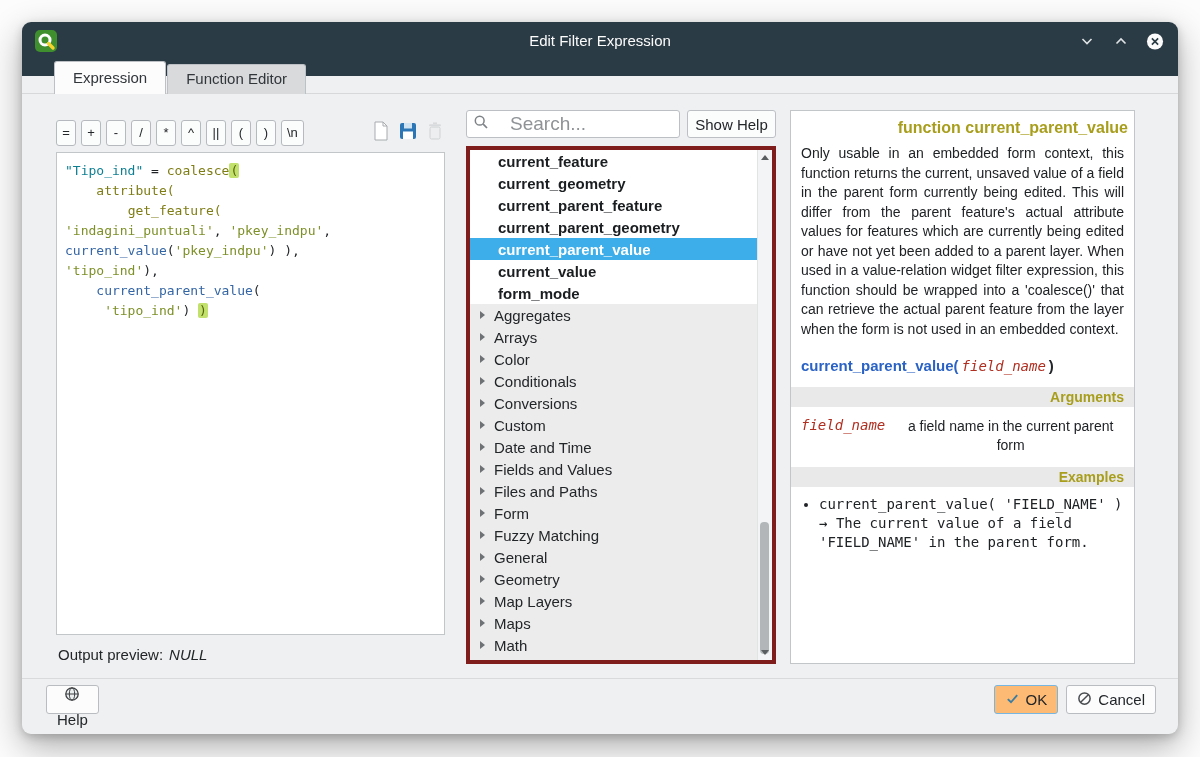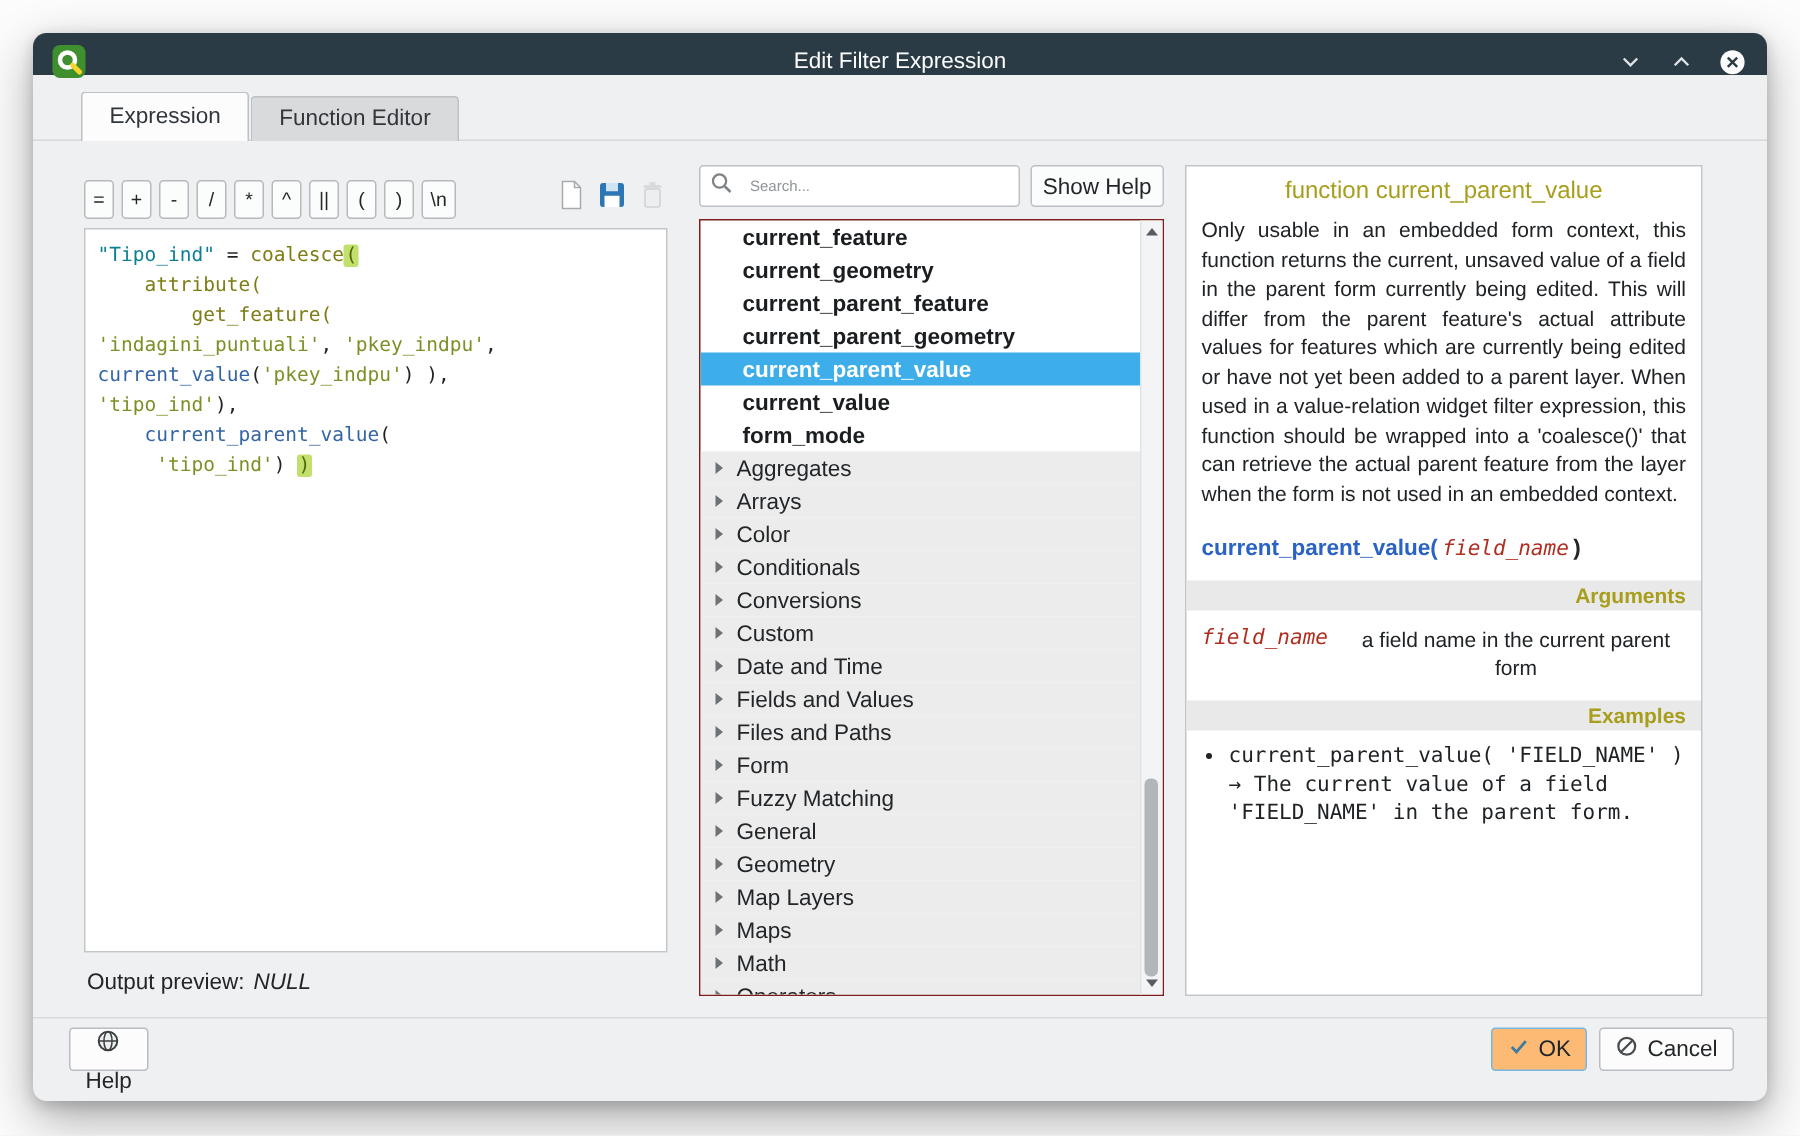--- a/index.html
+++ b/index.html
@@ -2,21 +2,21 @@
 <html><head>
 <meta charset="utf-8">
 <style>
   html,body { margin:0; padding:0; overflow:hidden; }
   body { width:1200px; height:757px; background:#fcfcfc; font-family:"Liberation Sans", sans-serif; position:relative; }
 
   .window { position:absolute; left:22px; top:22px; width:1156px; height:712px; background:#eff0f1;
             border-radius:9px; box-shadow:0 12px 34px rgba(0,0,0,.32), 0 3px 10px rgba(0,0,0,.18); }
 
   
-  .titlebar { position:absolute; left:0; top:0; right:0; height:28px; background:#2b3b45; border-radius:9px 9px 0 0; }
+  .titlebar { position:absolute; left:0; top:0; right:0; height:54px; background:#2b3b45; border-radius:9px 9px 0 0; }
   .titlebar .logo { position:absolute; left:12px; top:7px; width:24px; height:24px; }
   .titlebar .title { position:absolute; left:0; right:0; top:0; line-height:38px; text-align:center; color:#fcfcfc; font-size:15px; }
   .controls { position:absolute; right:14px; top:0; height:38px; display:flex; align-items:center; gap:16px; }
   .tb-btn { display:inline-flex; width:18px; height:18px; align-items:center; justify-content:center; cursor:default; }
 
   
   .tabbar { position:absolute; left:22px; top:38px; height:34px; display:flex; align-items:flex-end; z-index:3; }
   .tab { border:1px solid #bdc1c5; border-bottom:none; border-radius:3px 3px 0 0; padding:0 18px; font-size:15px; color:#31363b; }
   .tab.active { background:#fcfcfc; height:32px; line-height:31px; position:relative; z-index:4;margin-left:10px; }
   .tab.inactive { background:#d9dadc; height:29px; line-height:28px; margin-left:1px; }
@@ -38,44 +38,44 @@
   .tok-str     { color:#7d9027; }
   .tok-special { color:#3465a4; }
   .tok-hl      { background:#c2e06c; color:#55660a; border-radius:2px; padding:0 1px; }
 
   .output-preview { position:absolute; left:36px; top:624px; font-size:15px; color:#232629; }
   .output-preview .val { font-style:italic; margin-left:6px; }
 
   
   .search-box { position:absolute; left:444px; top:88px; width:214px; height:28px; background:#fff; border:1px solid #bcc0c4;
                 border-radius:3px; box-sizing:border-box; display:flex; align-items:center; padding:0 6px; }
-  .search-box input { border:none; outline:none; flex:1; font-size:10px; color:#232629; margin-left:9px; background:transparent; font-family:"Liberation Sans", sans-serif; }
+  .search-box input { border:none; outline:none; flex:1; font-size:19px; color:#232629; margin-left:19px; background:transparent; font-family:"Liberation Sans", sans-serif; }
   .search-box input::placeholder { color:#8f9396; }
 
   .show-help-btn { position:absolute; left:665px; top:88px; width:89px; height:28px; background:#fbfcfc; border:1px solid #bcc0c4;
                    border-radius:3px; font-size:15px; color:#232629; font-family:"Liberation Sans", sans-serif; }
 
-  .fn-list { position:absolute; left:444px; top:124px; width:310px; height:518px; background:#fff; border:1px solid #7f1d1d; box-sizing:border-box; }
+  .fn-list { position:absolute; left:444px; top:124px; width:310px; height:518px; background:#fff; border:4px solid #7f1d1d; box-sizing:border-box; }
   .fn-rows { position:absolute; left:0; top:0; bottom:0; right:14px; overflow:hidden; }
   .fn-row { height:22px; display:flex; align-items:center; font-size:15px; color:#232629; }
   .fn-row.leaf { padding-left:28px; font-weight:bold; color:#1b1e20; }
   .fn-row.group { padding-left:10px; background:#ececec;align-items:center; }
   .fn-row.selected { background:#3daee9; color:#ffffff; }
   .tri { width:0; height:0; border-left:5px solid #6e7275; border-top:4px solid transparent; border-bottom:4px solid transparent; margin-right:9px; flex:0 0 auto; }
 
   .vscroll { position:absolute; right:0; top:0; bottom:0; width:14px; background:#f3f4f5; border-left:1px solid #e2e3e4; }
   .arr { position:absolute; left:3px; width:0; height:0; }
   .arr.up { top:5px; border-left:4px solid transparent; border-right:4px solid transparent; border-bottom:5px solid #595d60; }
   .arr.down { bottom:5px; border-left:4px solid transparent; border-right:4px solid transparent; border-top:5px solid #595d60; }
   .thumb { position:absolute; left:2px; width:9px; top:372px; height:132px; background:#b2b6b8; border-radius:4px; }
 
   
   .help-panel { position:absolute; left:768px; top:88px; width:345px; height:554px; background:#fff; border:1px solid #c2c6c9;
                 box-sizing:border-box; overflow:hidden; }
-  .help-title { text-align:center; font-size:16px; font-weight:normal; color:#a89e1c; padding:8px 6px 5px; }
+  .help-title { text-align:right; font-size:16px; font-weight:bold; color:#a89e1c; padding:8px 6px 5px; }
   .help-desc { padding:2px 10px 8px; font-size:14px; line-height:19.5px; color:#202326; text-align:justify; }
   .sec-bar { background:#e9e9e9; text-align:right; padding:2px 10px; font-weight:bold; font-size:14px; color:#a89e1c; }
   .syntax-line { padding:10px 10px 12px; }
   .syn-fn { font-weight:bold; color:#2a63c5; font-size:15px; }
   .syn-arg { font-family:"DejaVu Sans Mono", monospace; font-style:italic; font-size:14px; color:#b02e20; margin:0 3px; }
   .syn-close { color:#232629; font-weight:bold; font-size:15px; }
   .arg-row { padding:10px 10px 12px; display:flex; gap:12px; }
   .arg-name { font-family:"DejaVu Sans Mono", monospace; font-style:italic; font-size:14px; color:#b02e20; flex:0 0 auto; }
   .arg-desc { flex:1; font-size:14px; color:#202326; text-align:center; line-height:19px; }
   .examples { margin:8px 0 0; padding:0 10px 0 28px; }

